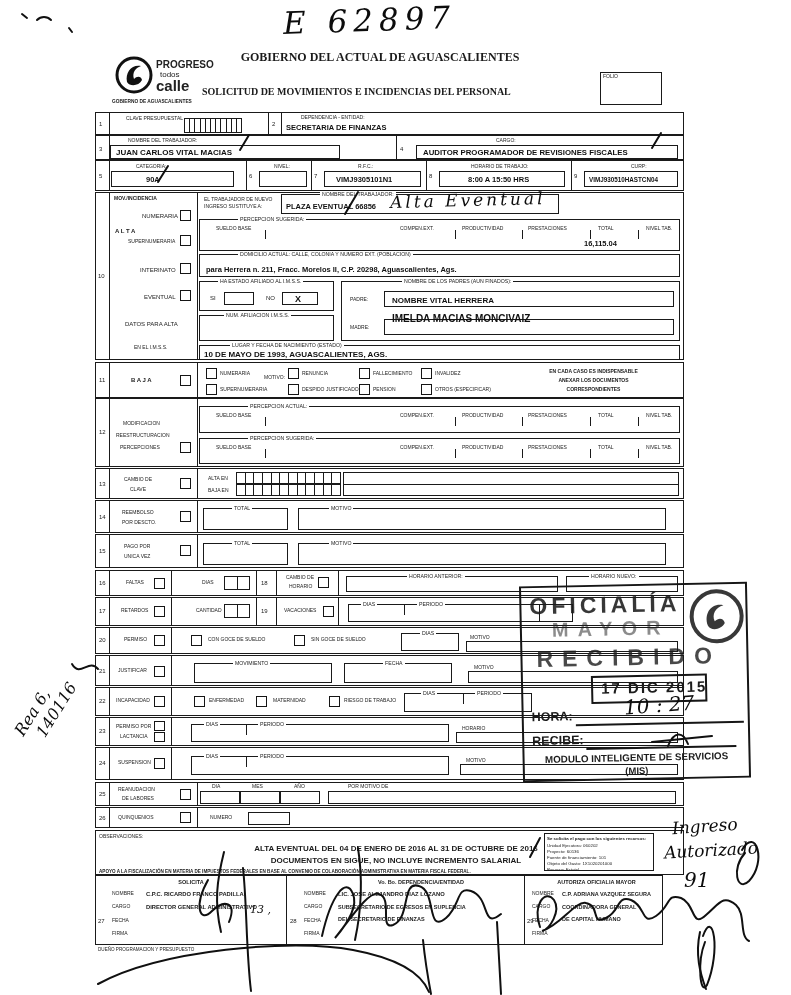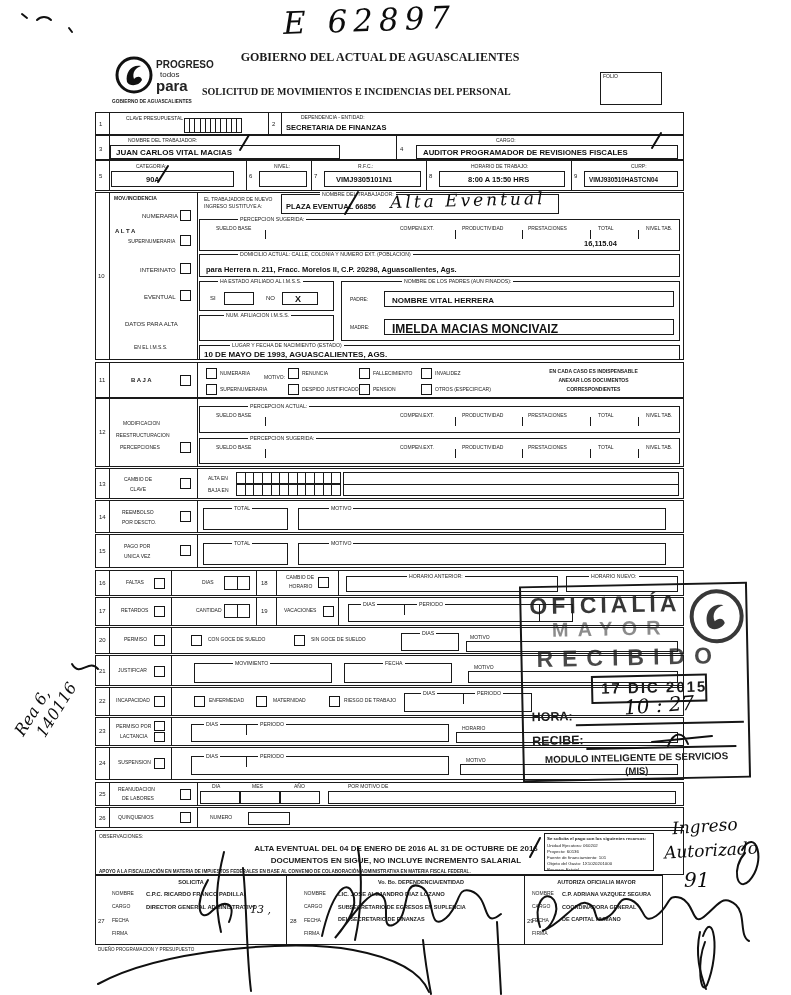--- a/index.html
+++ b/index.html
@@ -31,21 +31,21 @@
 
   <div class="hw" style="left:283px;top:2px;font-size:31px;letter-spacing:6px;transform:rotate(-2deg);">E 62897</div>
 
   <div class="abs" style="left:112px;top:50px;width:95px;height:56px;">
     <svg width="40" height="46" style="position:absolute;left:2px;top:2px;">
       <circle cx="20" cy="23" r="17" fill="none" stroke="#111" stroke-width="3"></circle>
       <path d="M13,30 C11,20 18,12 27,14 C21,16 18,21 20,27 C23,24 27,24 28,28 C25,34 16,35 13,30 Z" fill="#111"></path>
     </svg>
     <div class="lb b" style="left:44px;top:9px;font-size:10px;">PROGRESO</div>
     <div class="lb" style="left:48px;top:20px;font-size:8px;">todos</div>
-    <div class="lb b" style="left:44px;top:27px;font-size:15px;">para</div>
+    <div class="lb b" style="left:44px;top:27px;font-size:15px;">calle</div>
     <div class="lb b" style="left:0px;top:49px;font-size:4.8px;">GOBIERNO DE AGUASCALIENTES</div>
   </div>
   <div class="abs b" style="left:215px;top:50px;width:330px;text-align:center;font-family:'Liberation Serif',serif;font-size:12px;font-weight:bold;">GOBIERNO DEL ACTUAL DE AGUASCALIENTES</div>
   <div class="abs b" style="left:202px;top:86px;width:370px;text-align:left;font-family:'Liberation Serif',serif;font-size:10px;font-weight:bold;">SOLICITUD DE MOVIMIENTOS E INCIDENCIAS DEL PERSONAL</div>
   <div class="bx" style="left:600px;top:72px;width:62px;height:33px;">
     <div class="lb lb5" style="left:2px;top:1px;">FOLIO</div>
   </div>
 
   <div class="row" style="top:112px;height:23px;">
     <div class="num" style="left:3px;top:8px;">1</div>
@@ -165,21 +165,21 @@
       <div class="val" style="left:95px;top:12px;font-size:9px;">X</div>
     </div>
 
     <div class="bx" style="left:245px;top:88px;width:339px;height:60px;">
       <div class="tl" style="left:60px;">NOMBRE DE LOS PADRES (AUN FINADOS):</div>
       <div class="lb lb5" style="left:8px;top:15px;">PADRE:</div>
       <div class="bx" style="left:42px;top:9px;width:290px;height:16px;"></div>
       <div class="val" style="left:50px;top:14px;font-size:8px;">NOMBRE VITAL HERRERA</div>
       <div class="lb lb5" style="left:8px;top:43px;">MADRE:</div>
       <div class="bx" style="left:42px;top:37px;width:290px;height:16px;"></div>
-      <div class="val" style="left:50px;top:40px;font-size:12px;">IMELDA  MACIAS MONCIVAIZ</div>
+      <div class="val" style="left:50px;top:31px;font-size:10px;">IMELDA  MACIAS MONCIVAIZ</div>
     </div>
 
     <div class="bx" style="left:103px;top:122px;width:135px;height:26px;">
       <div class="tl" style="left:24px;">NUM. AFILIACION I.M.S.S.</div>
     </div>
 
     <div class="bx" style="left:103px;top:152px;width:481px;height:15px;">
       <div class="tl" style="left:30px;">LUGAR Y FECHA DE NACIMIENTO (ESTADO)</div>
     </div>
     <div class="val" style="left:108px;top:157px;font-size:8px;">10 DE MAYO DE 1993, AGUASCALIENTES, AGS.</div>

